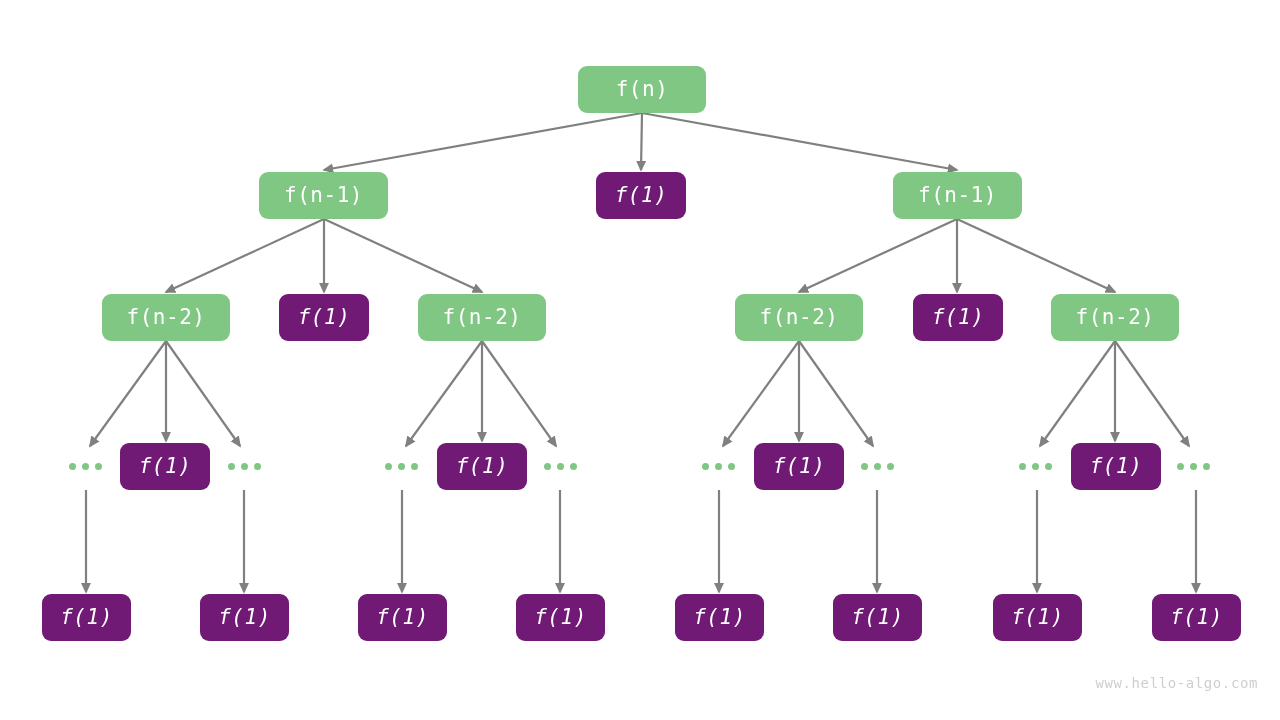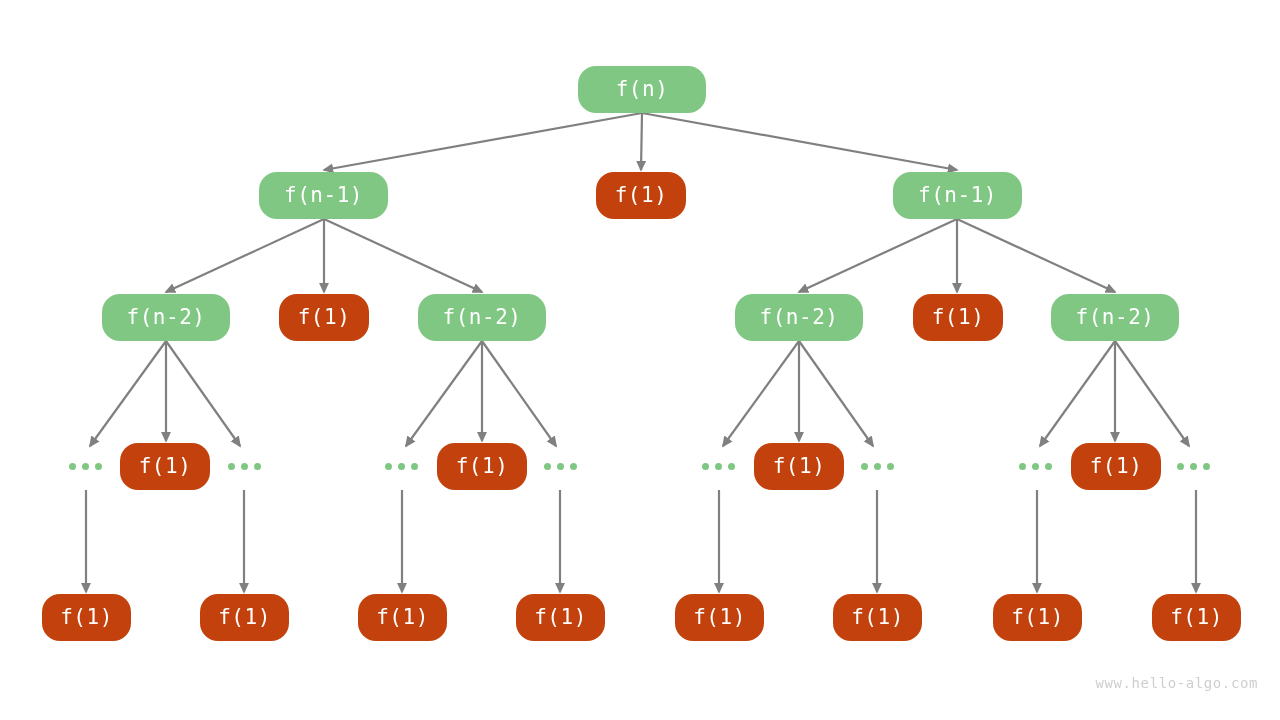--- a/index.html
+++ b/index.html
@@ -25,31 +25,31 @@
     top: 0;
     width: 1280px;
     height: 720px;
   }
   .node {
     position: absolute;
     box-sizing: border-box;
     display: flex;
     align-items: center;
     justify-content: center;
-    border-radius: 18px;
+    border-radius: 9px;
     color: #ffffff;
     font-family: "DejaVu Sans Mono", "Liberation Mono", monospace;
     font-size: 21px;
     letter-spacing: 0.5px;
     line-height: 1;
     white-space: nowrap;
     user-select: none;
   }
   .node.green { background: #81c784; }
-  .node.teal  { background: #c2410c; }
+  .node.teal  { background: #701a75; font-style: italic; }
 
   .ellipsis {
     position: absolute;
     display: flex;
     align-items: center;
     justify-content: center;
     gap: 6px;
     color: #81c784;
     user-select: none;
   }

